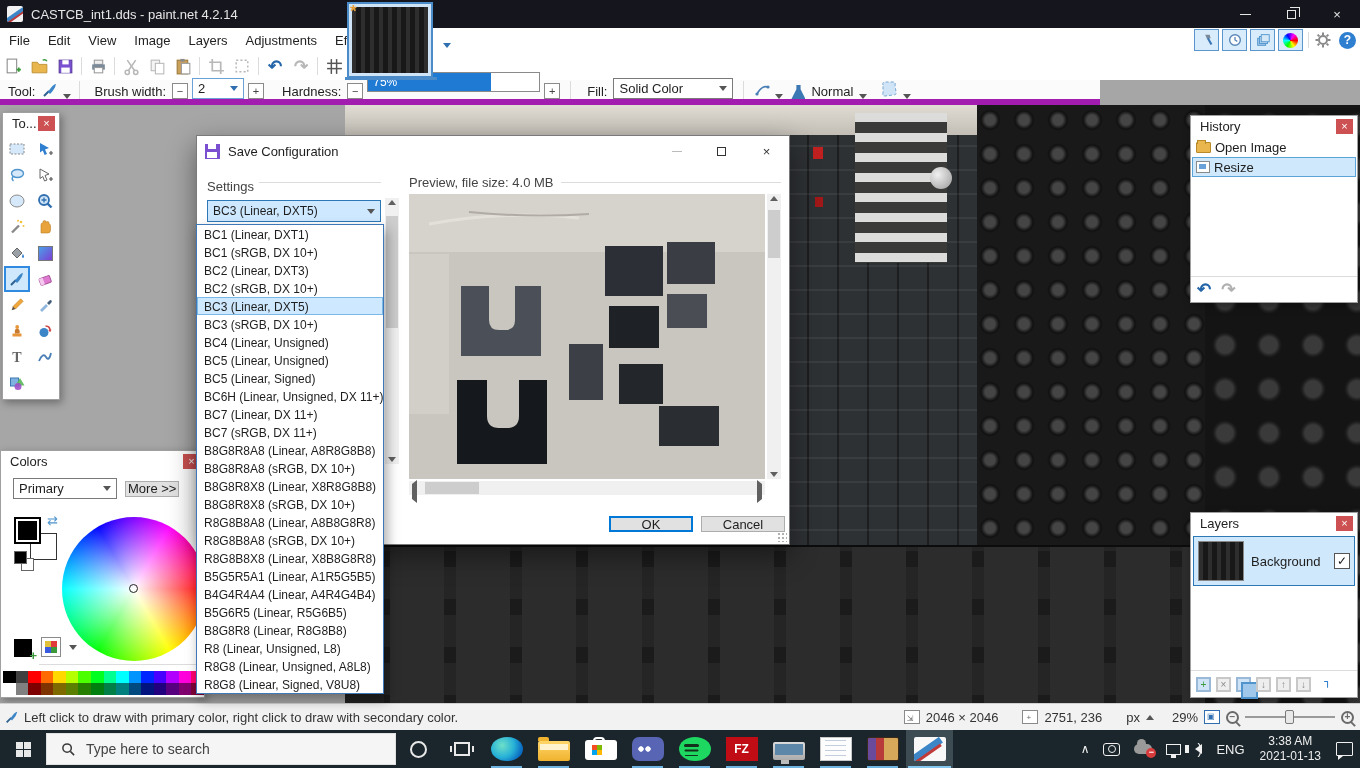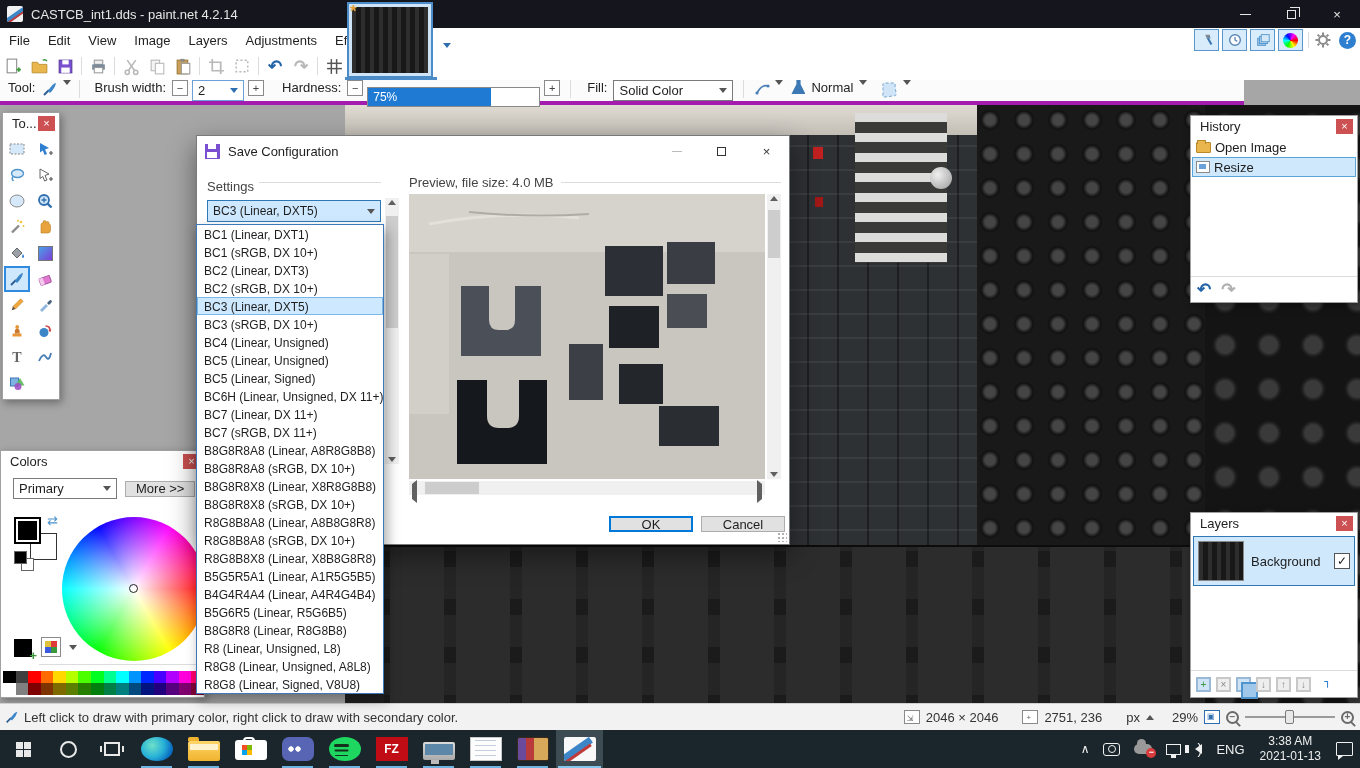--- a/index.html
+++ b/index.html
@@ -29,22 +29,22 @@
   .help-btn{width:17px;height:17px;border-radius:50%;background:#2f7fd0;color:#fff;font-size:12px;font-weight:bold;
     display:flex;align-items:center;justify-content:center;margin-left:4px;}
 
   
   .toolbar{position:absolute;left:0;top:52px;width:1360px;height:28px;background:#fff;display:flex;align-items:center;z-index:1;}
   .tbi{width:26px;height:24px;display:flex;align-items:center;justify-content:center;}
   .tb-sep{width:1px;height:18px;background:#dcdcdc;margin:0 3px;}
   .uglyph{font-size:17px;font-weight:bold;line-height:1;}
 
   
-  .optionsbar{position:absolute;left:0;top:80px;width:1244px;height:25px;background:#fbfbfb;border-bottom:4px solid #a21caf;
-    display:flex;align-items:flex-start;z-index:1;font-size:13px;}
+  .optionsbar{position:absolute;left:0;top:80px;width:1100px;height:25px;background:#fbfbfb;border-bottom:6px solid #a21caf;
+    display:flex;align-items:flex-end;z-index:1;font-size:13px;}
   .opt-label{margin:0 6px;color:#222;}
   .stepper{width:16px;height:16px;border:1px solid #8a8a8a;background:#fff;display:flex;align-items:center;justify-content:center;
     font-size:11px;color:#444;line-height:1;}
   .combo{height:21px;border:1px solid #7a7a7a;background:#fff;display:flex;align-items:center;padding:0 5px;position:relative;}
   .combo .chev{margin-left:auto;}
   .chev{width:0;height:0;border-left:4px solid transparent;border-right:4px solid transparent;border-top:5px solid #555;display:inline-block;}
   .chev-blue{border-top-color:#2f6fb0;}
   .hardness-bar{width:173px;height:20px;border:1px solid #8a8a8a;background:#fff;position:relative;overflow:hidden;}
   .hardness-fill{position:absolute;left:0;top:0;bottom:0;background:#1f7ad4;}
   .hardness-text{position:absolute;left:5px;top:2px;color:#fff;font-size:12px;}
@@ -89,21 +89,21 @@
   
   .tools-panel{left:2px;top:112px;width:58px;height:288px;}
   .tools-grid{display:grid;grid-template-columns:26px 26px;gap:0 2px;padding:2px 1px;}
   .tool{width:26px;height:26px;display:flex;align-items:center;justify-content:center;border:2px solid transparent;}
   .tool.sel{border-color:#2f8ae0;background:#cfe8fb;}
 
   
   .colors-panel{left:0;top:450px;width:205px;height:248px;}
   .cp-row{display:flex;align-items:center;margin:6px 8px 0 12px;gap:8px;}
   .cp-combo{width:104px;}
-  .cp-more{height:16px;background:#e1e1e1;border:1px solid #adadad;padding:0 10px;display:flex;align-items:center;}
+  .cp-more{height:16px;background:#e1e1e1;border:1px solid #adadad;padding:0 2px;display:flex;align-items:center;}
   .swatch-wrap{position:absolute;left:13px;top:66px;width:60px;height:48px;}
   .sw-primary{position:absolute;left:0;top:0;width:27px;height:27px;background:#000;border:2px solid #000;box-shadow:inset 0 0 0 2px #fff;}
   .sw-secondary{position:absolute;left:16px;top:16px;width:27px;height:27px;background:#fff;border:1px solid #333;z-index:-1;}
   .sw-swap{position:absolute;left:33px;top:-4px;color:#4f94cd;font-size:13px;}
   .sw-mini{position:absolute;left:0;top:34px;width:13px;height:13px;background:#000;border:1px solid #666;}
   .sw-mini2{position:absolute;left:7px;top:41px;width:13px;height:13px;background:#fff;border:1px solid #666;z-index:-1;}
   .wheel{position:absolute;left:61px;top:66px;width:144px;height:144px;border-radius:50%;
     background:radial-gradient(circle,#fff 0%,rgba(255,255,255,0) 72%),
       conic-gradient(from 90deg,#f00,#ff0,#0f0,#0ff,#00f,#f0f,#f00);}
   .wheel-sel{position:absolute;left:67px;top:67px;width:9px;height:9px;border:1.5px solid #222;border-radius:50%;background:transparent;}
@@ -834,20 +834,27 @@
 
   <div class="taskbar">
     <div class="start-btn">
       <div class="win-logo">
           <div></div>
           <div></div>
           <div></div>
           <div></div>
         </div>
     </div>
+    <div class="searchbox">
+      <svg width="15" height="15" viewBox="0 0 16 16">
+          <circle cx="6.5" cy="6.5" r="4.5" fill="none" stroke="#3a3a3a" stroke-width="1.6"></circle>
+          <line x1="10" y1="10" x2="14" y2="14" stroke="#3a3a3a" stroke-width="1.6"></line>
+        </svg>
+      <span>Type here to search</span>
+    </div>
     <div class="tb-circle"></div>
     <div class="taskview"></div>
     <div id="tb-apps">
         <div class="tb-cell">
           <div class="appic ic-edge"></div>
           <div class="tb-underline"></div>
         </div>
         <div class="tb-cell">
           <div class="appic ic-file-explorer"></div>
           <div class="tb-underline"></div>

